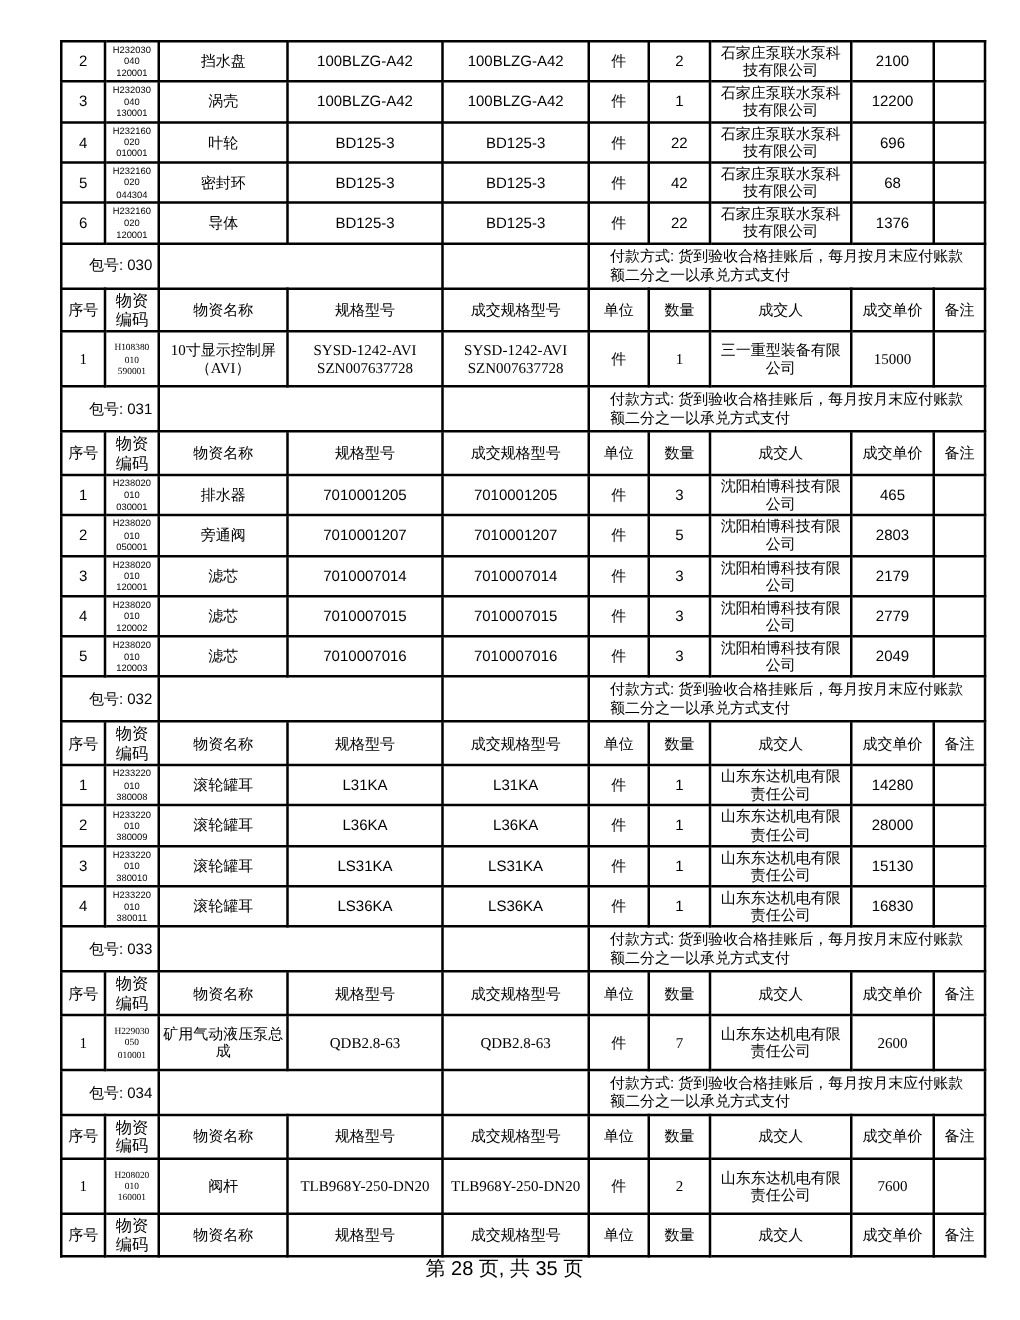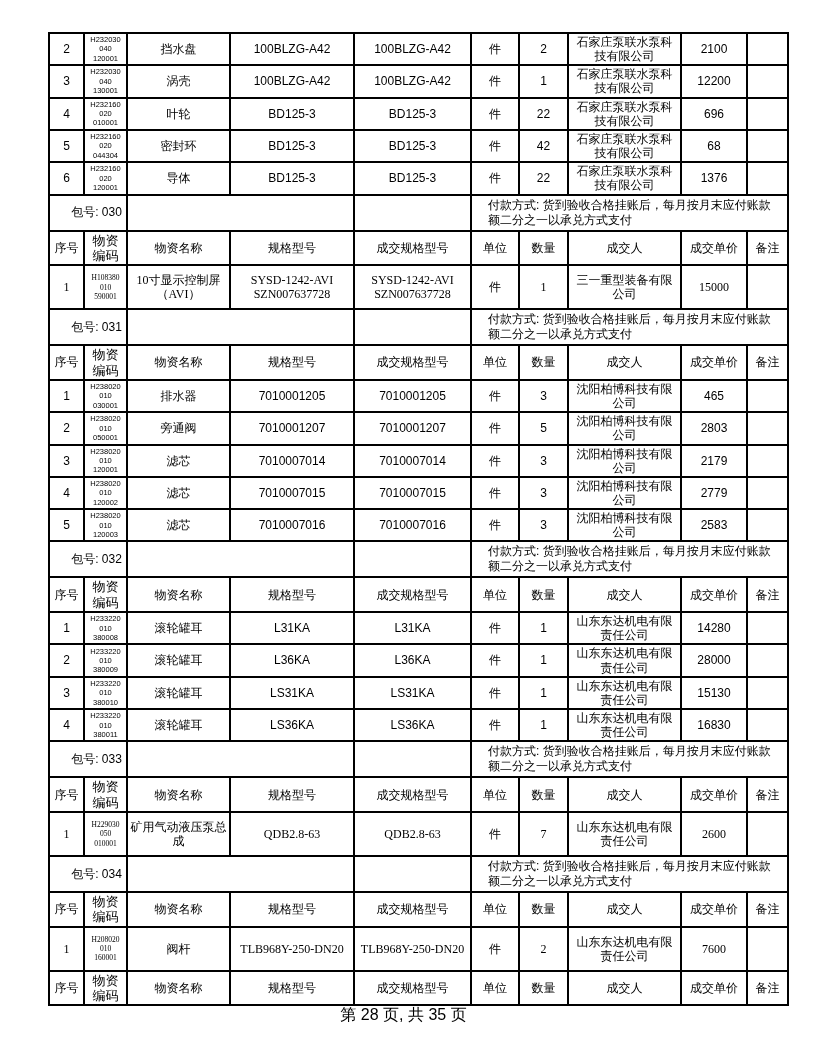--- a/index.html
+++ b/index.html
@@ -271,21 +271,21 @@
           <td class="code-cell">
             <div>H238020010</div>
             <div>120003</div>
           </td>
           <td>滤芯</td>
           <td>7010007016</td>
           <td>7010007016</td>
           <td>件</td>
           <td>3</td>
           <td>沈阳柏博科技有限公司</td>
-          <td>2583</td>
+          <td>2049</td>
           <td></td>
         </tr>
         <tr class="pkg-row">
           <td class="pkg-label" colspan="2">包号: 032</td>
           <td colspan="2"></td>
           <td colspan="1"></td>
           <td class="payment" colspan="5">付款方式: 货到验收合格挂账后，每月按月末应付账款额二分之一以承兑方式支付</td>
         </tr>
         <tr class="header-row">
           <td>序号</td>

